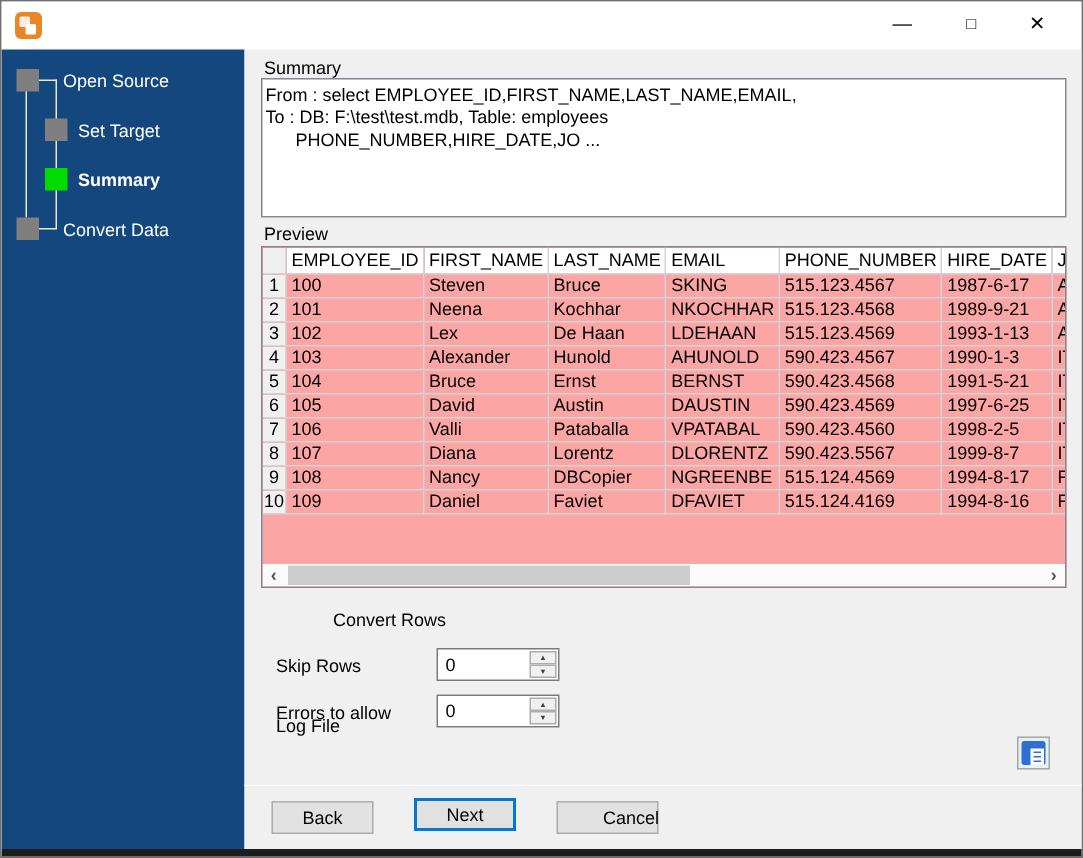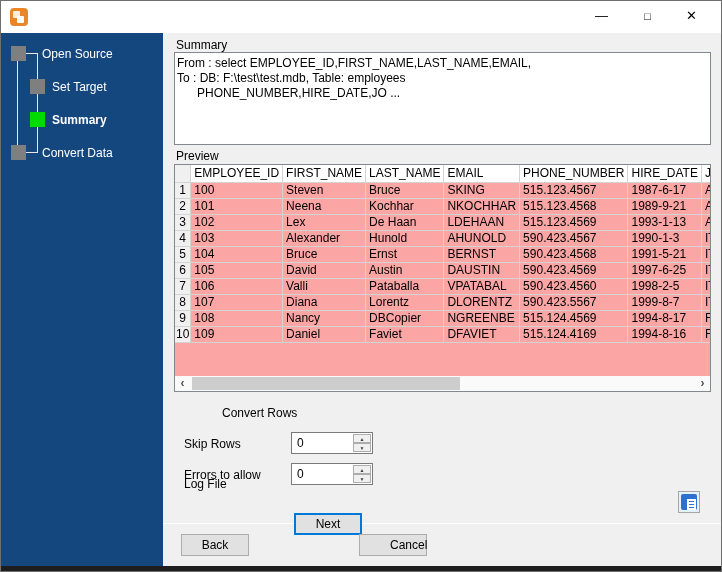--- a/index.html
+++ b/index.html
@@ -280,20 +280,20 @@
           <span class="doc-page"></span>
           <span class="doc-line" style="top:7px;"></span>
           <span class="doc-line" style="top:10px;"></span>
           <span class="doc-line" style="top:13px;"></span>
         </span>
       </div>
 
       <div class="separator" style="top:490px;"></div>
 
       <button class="btn" style="left:18px; top:501px;">Back</button>
-      <button class="btn default" style="left:113px; top:480px;margin-left:18px;">Next</button>
-      <button class="btn" style="left:196px; top:501px;padding-left:30px;">Cancel</button>
+      <button class="btn default" style="left:113px; top:499px;">Next</button>
+      <button class="btn" style="left:208px; top:501px;padding-left:30px;">Cancel</button>
 
     </div>
   </div>
 
   <div class="bottom-strip"></div>
 </div>
 
 </body></html>

